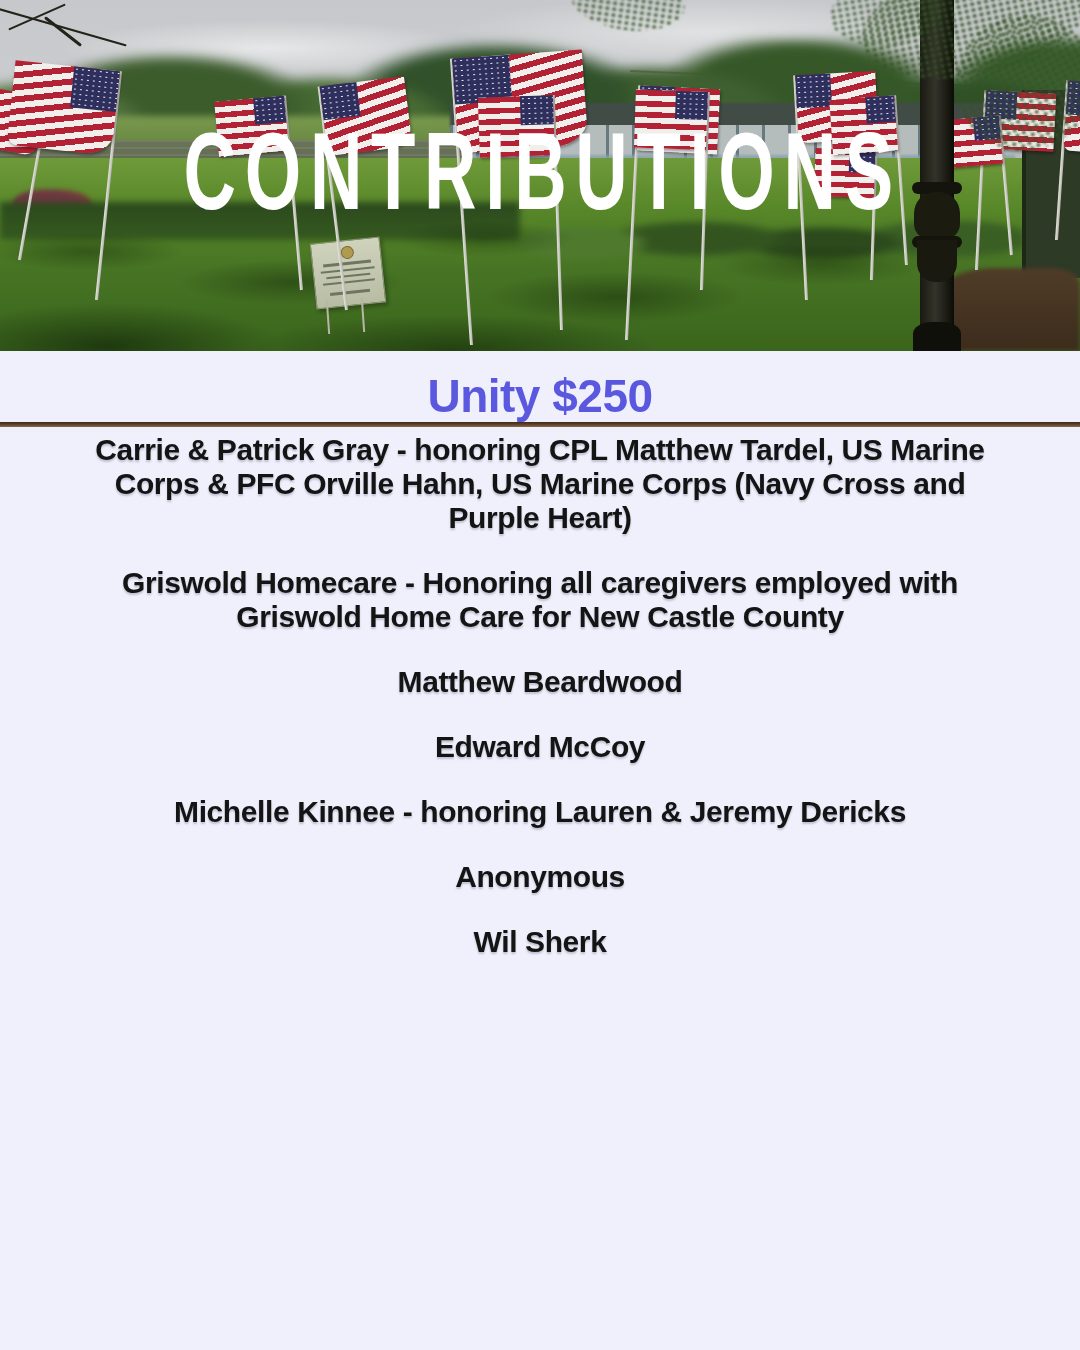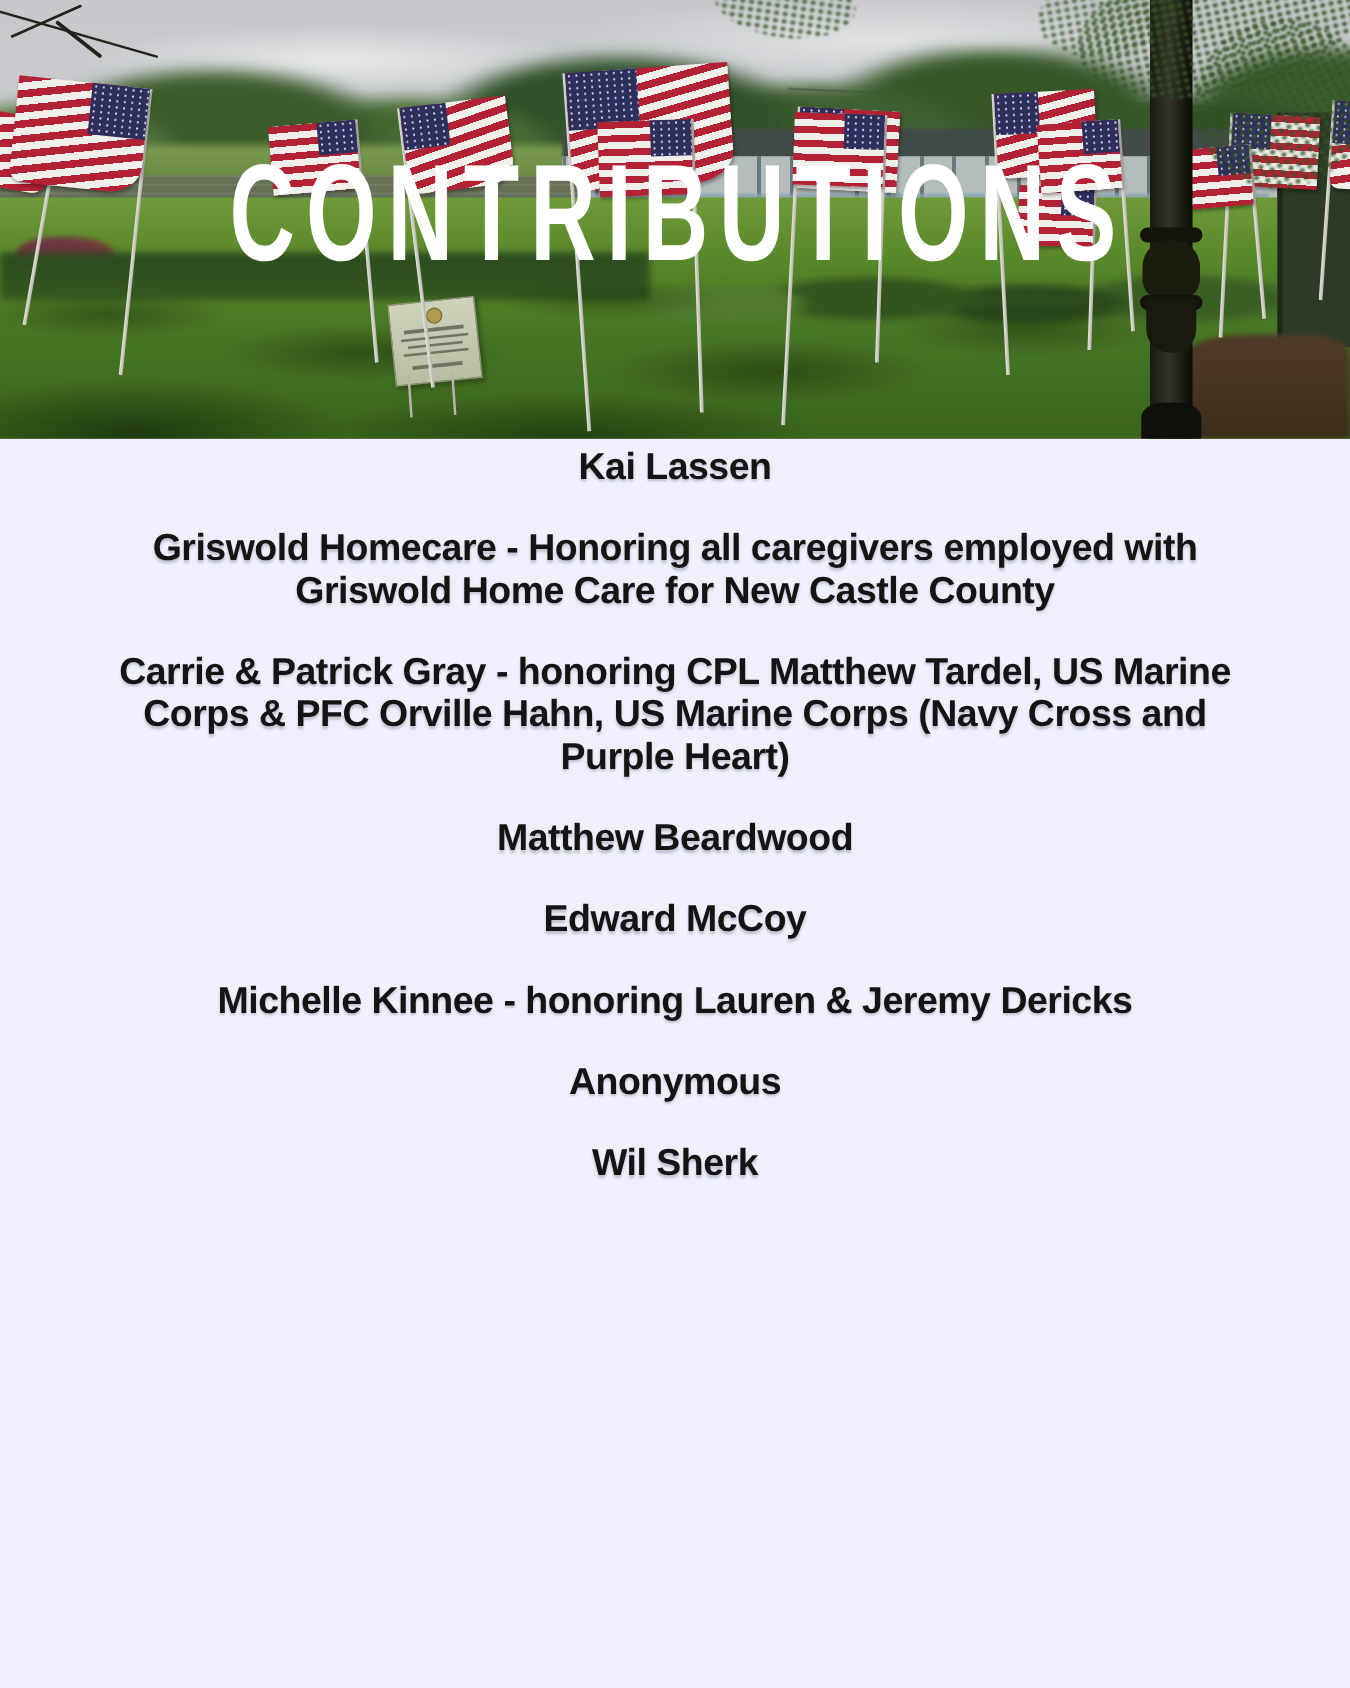--- a/index.html
+++ b/index.html
@@ -235,28 +235,28 @@
     <div class="leafpatch" style="left:830px;top:-25px;width:115px;height:70px;transform:rotate(-10deg);opacity:.85;"></div>
     <div class="leafpatch" style="left:570px;top:-28px;width:115px;height:58px;transform:rotate(8deg);opacity:.9;"></div>
     <div class="twig" style="left:-6px;top:26px;width:135px;height:2px;transform:rotate(16deg);"></div>
     <div class="twig" style="left:6px;top:16px;width:62px;height:2px;transform:rotate(-24deg);"></div>
     <div class="twig" style="left:40px;top:30px;width:46px;height:3px;transform:rotate(38deg);"></div>
 
     <div class="photo-title">CONTRIBUTIONS</div>
   </div>
 
   <div class="content">
+    <h1 class="section-heading" style="color: rgb(91, 88, 224);">Unity $250</h1>
     <div class="divider"></div>
     <div class="entries" id="entries">
-        <div class="entry">Kai Lassen</div>
-        <div class="entry">Griswold Homecare - Honoring all caregivers employed with
-Griswold Home Care for New Castle County</div>
         <div class="entry">Carrie &amp; Patrick Gray - honoring CPL Matthew Tardel, US Marine
 Corps &amp; PFC Orville Hahn, US Marine Corps (Navy Cross and
 Purple Heart)</div>
+        <div class="entry">Griswold Homecare - Honoring all caregivers employed with
+Griswold Home Care for New Castle County</div>
         <div class="entry">Matthew Beardwood</div>
         <div class="entry">Edward McCoy</div>
         <div class="entry">Michelle Kinnee - honoring Lauren &amp; Jeremy Dericks</div>
         <div class="entry">Anonymous</div>
         <div class="entry">Wil Sherk</div>
       </div>
   </div>
 
 </div>
 

